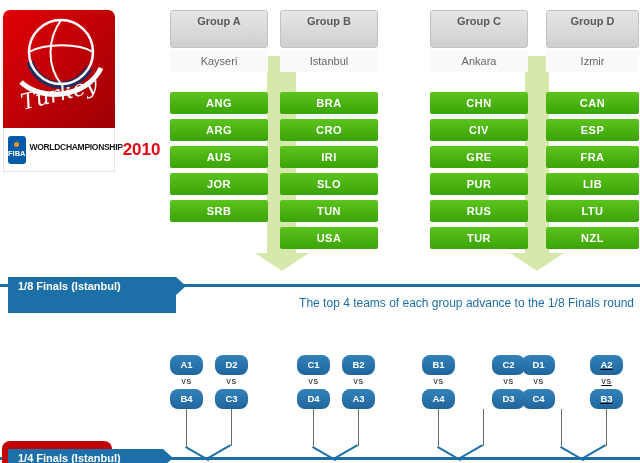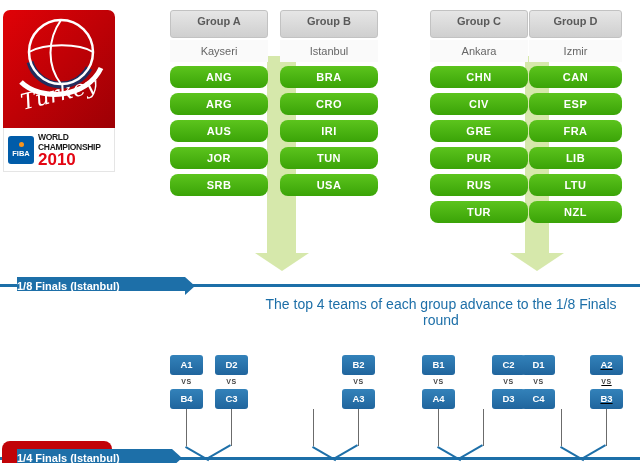--- a/index.html
+++ b/index.html
@@ -9,54 +9,54 @@
 
   
   .logo { position:absolute; left:3px; top:10px; width:112px; }
   .logo-red { width:112px; height:118px; border-radius:7px 7px 0 0; overflow:hidden; }
   .logo-white { width:112px; height:44px; background:#fff; border:1px solid #e5e5e5; border-top:none;
                 display:flex; align-items:center; padding:2px 4px; gap:4px; }
   .fiba-mark { width:26px; height:28px; background:#005ca9; border-radius:3px; color:#fff;
                font-size:7.5px; font-weight:bold; display:flex; flex-direction:column;
                align-items:center; justify-content:center; gap:2px; }
   .fiba-dot { width:5px; height:5px; border-radius:50%; background:#f7941d; }
-  .wc-col { display:flex; flex-direction:column; line-height:10px; }
+  .wc-col { display:flex; flex-direction:row; line-height:10px; }
   .wc-line { font-size:8.5px; font-weight:bold; color:#1a1a1a; letter-spacing:-0.3px; }
   .logo-year { font-size:17px; font-weight:bold; color:#e30613; line-height:16px; }
 
   
   .group { position:absolute; top:10px; width:98px; }
-  .group-header { height:28px; background:linear-gradient(#e6e6e6,#cfcfcf); border:1px solid #c2c2c2;
+  .group-header { height:38px; background:linear-gradient(#e6e6e6,#cfcfcf); border:1px solid #c2c2c2;
                   border-radius:3px; color:#5a5a5a; font-size:11px; font-weight:bold;
                   text-align:center; line-height:20px; margin-bottom:2px; }
   .group-city { height:22px; background:#fafafa; color:#666; font-size:11px; text-align:center;
-                line-height:22px; margin-bottom:4px; }
+                line-height:22px; margin-bottom:20px; }
   .team { height:22px; margin-bottom:5px; background:linear-gradient(#5cc41d,#3aa307);
-          border-radius:8px; color:#fff; font-weight:bold; font-size:11px; letter-spacing:0.5px;
+          border-radius:2px; color:#fff; font-weight:bold; font-size:11px; letter-spacing:0.5px;
           text-align:center; line-height:22px; }
 
   
   .flow-band { position:absolute; top:56px; height:197px; background:#d2e5a2; opacity:0.9; }
   .flow-head { position:absolute; top:253px; width:0; height:0;
                border-left:27px solid transparent; border-right:27px solid transparent;
                border-top:18px solid #d2e5a2; opacity:0.9; }
 
   
   .round-line { position:absolute; left:0; width:640px; height:3px; background:#1d6fa8; }
-  .round-banner { position:absolute; left:17px; height:14px; background:#1d6fa8; color:#fff;
-                  font-size:11px; font-weight:bold; line-height:18px; z-index:5; }
+  .round-banner { position:absolute; left:8px; height:36px; background:#1d6fa8; color:#fff;
+                  font-size:11px; font-weight:bold; line-height:18px; padding-left:10px; z-index:5; }
   .round-banner::after { content:""; position:absolute; left:100%; top:0;
                   border-top:9px solid transparent; border-bottom:9px solid transparent;
                   border-left:10px solid #1d6fa8; }
-  .advance-note { position:absolute; left:248px; width:386px; top:296px; text-align:center;
-                  color:#1d6fa8; font-size:14px; }
+  .advance-note { position:absolute; left:248px; width:386px; top:296px; text-align:right;
+                  color:#1d6fa8; font-size:12px; }
 
   
   .pair { position:absolute; top:355px; width:33px; text-align:center; }
-  .mbox { height:20px; background:linear-gradient(#3382ba,#20659d); border-radius:3px;
+  .mbox { height:20px; background:linear-gradient(#3382ba,#20659d); border-radius:8px;
           color:#fff; font-weight:bold; font-size:9.5px; line-height:20px; }
   .vs { height:14px; font-size:7px; font-weight:bold; color:#444; line-height:14px;
         letter-spacing:0.5px; }
 
   
   .bline { position:absolute; top:409px; height:37px; width:1px; background:#6b6b6b; }
   .bdiag { position:absolute; top:446px; height:2px; width:27px; background:#1d6fa8;
            transform-origin:0 0; z-index:6; }
   .bdiag.dleft  { transform:rotate(30deg); }
   .bdiag.dright { transform:rotate(150deg); }
@@ -114,36 +114,37 @@
     <div class="team">JOR</div>
     <div class="team">SRB</div>
   </div>
 
   <div class="group" style="left:280px;">
     <div class="group-header">Group B</div>
     <div class="group-city">Istanbul</div>
     <div class="team">BRA</div>
     <div class="team">CRO</div>
     <div class="team">IRI</div>
+    <div class="team">SLO</div>
     <div class="team">TUN</div>
     <div class="team">USA</div>
   </div>
 
   <div class="group" style="left:430px;">
     <div class="group-header">Group C</div>
     <div class="group-city">Ankara</div>
     <div class="team">CHN</div>
     <div class="team">CIV</div>
     <div class="team">GRE</div>
     <div class="team">PUR</div>
     <div class="team">RUS</div>
     <div class="team">TUR</div>
   </div>
 
-  <div class="group" style="left:529px;width:93px;">
+  <div class="group" style="left:546px;width:93px;">
     <div class="group-header">Group D</div>
     <div class="group-city">Izmir</div>
     <div class="team">CAN</div>
     <div class="team">ESP</div>
     <div class="team">FRA</div>
     <div class="team">LIB</div>
     <div class="team">LTU</div>
     <div class="team">NZL</div>
   </div>
 
@@ -154,20 +155,25 @@
   <div class="pair" style="left:170px;">
     <div class="mbox">A1</div>
     <div class="vs">VS</div>
     <div class="mbox">B4</div>
   </div>
   <div class="pair" style="left:215px;">
     <div class="mbox">D2</div>
     <div class="vs">VS</div>
     <div class="mbox">C3</div>
   </div>
+  <div class="pair" style="left:297px;">
+    <div class="mbox">C1</div>
+    <div class="vs">VS</div>
+    <div class="mbox">D4</div>
+  </div>
   <div class="pair" style="left:342px;">
     <div class="mbox">B2</div>
     <div class="vs">VS</div>
     <div class="mbox">A3</div>
   </div>
   <div class="pair" style="left:422px;">
     <div class="mbox">B1</div>
     <div class="vs">VS</div>
     <div class="mbox">A4</div>
   </div>

